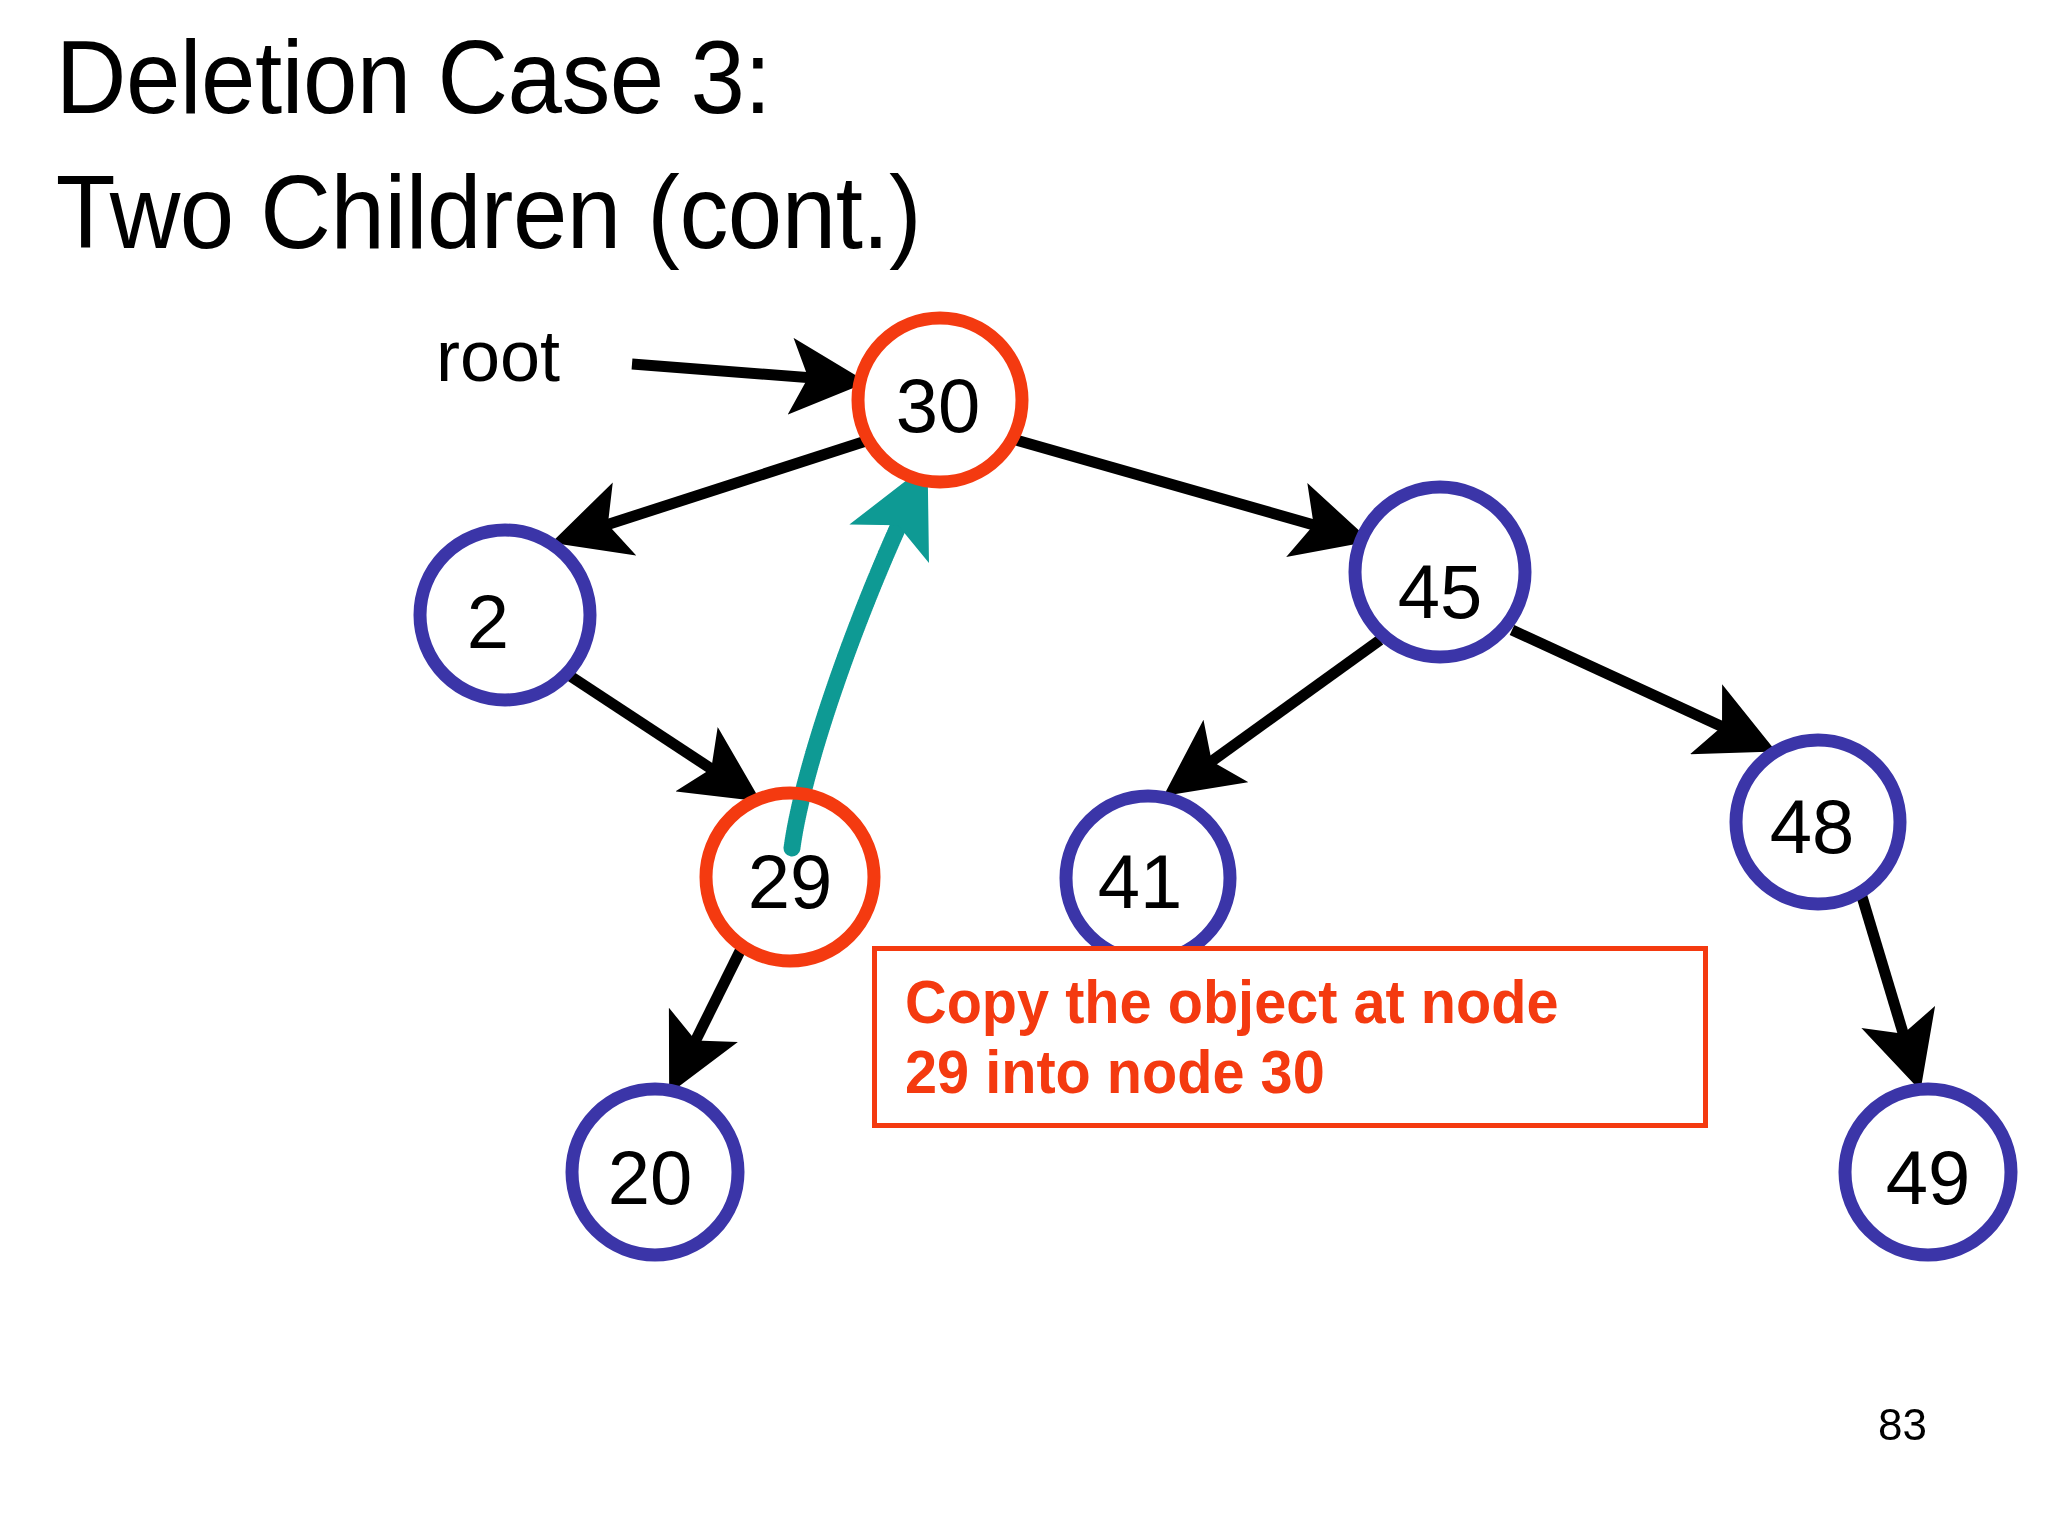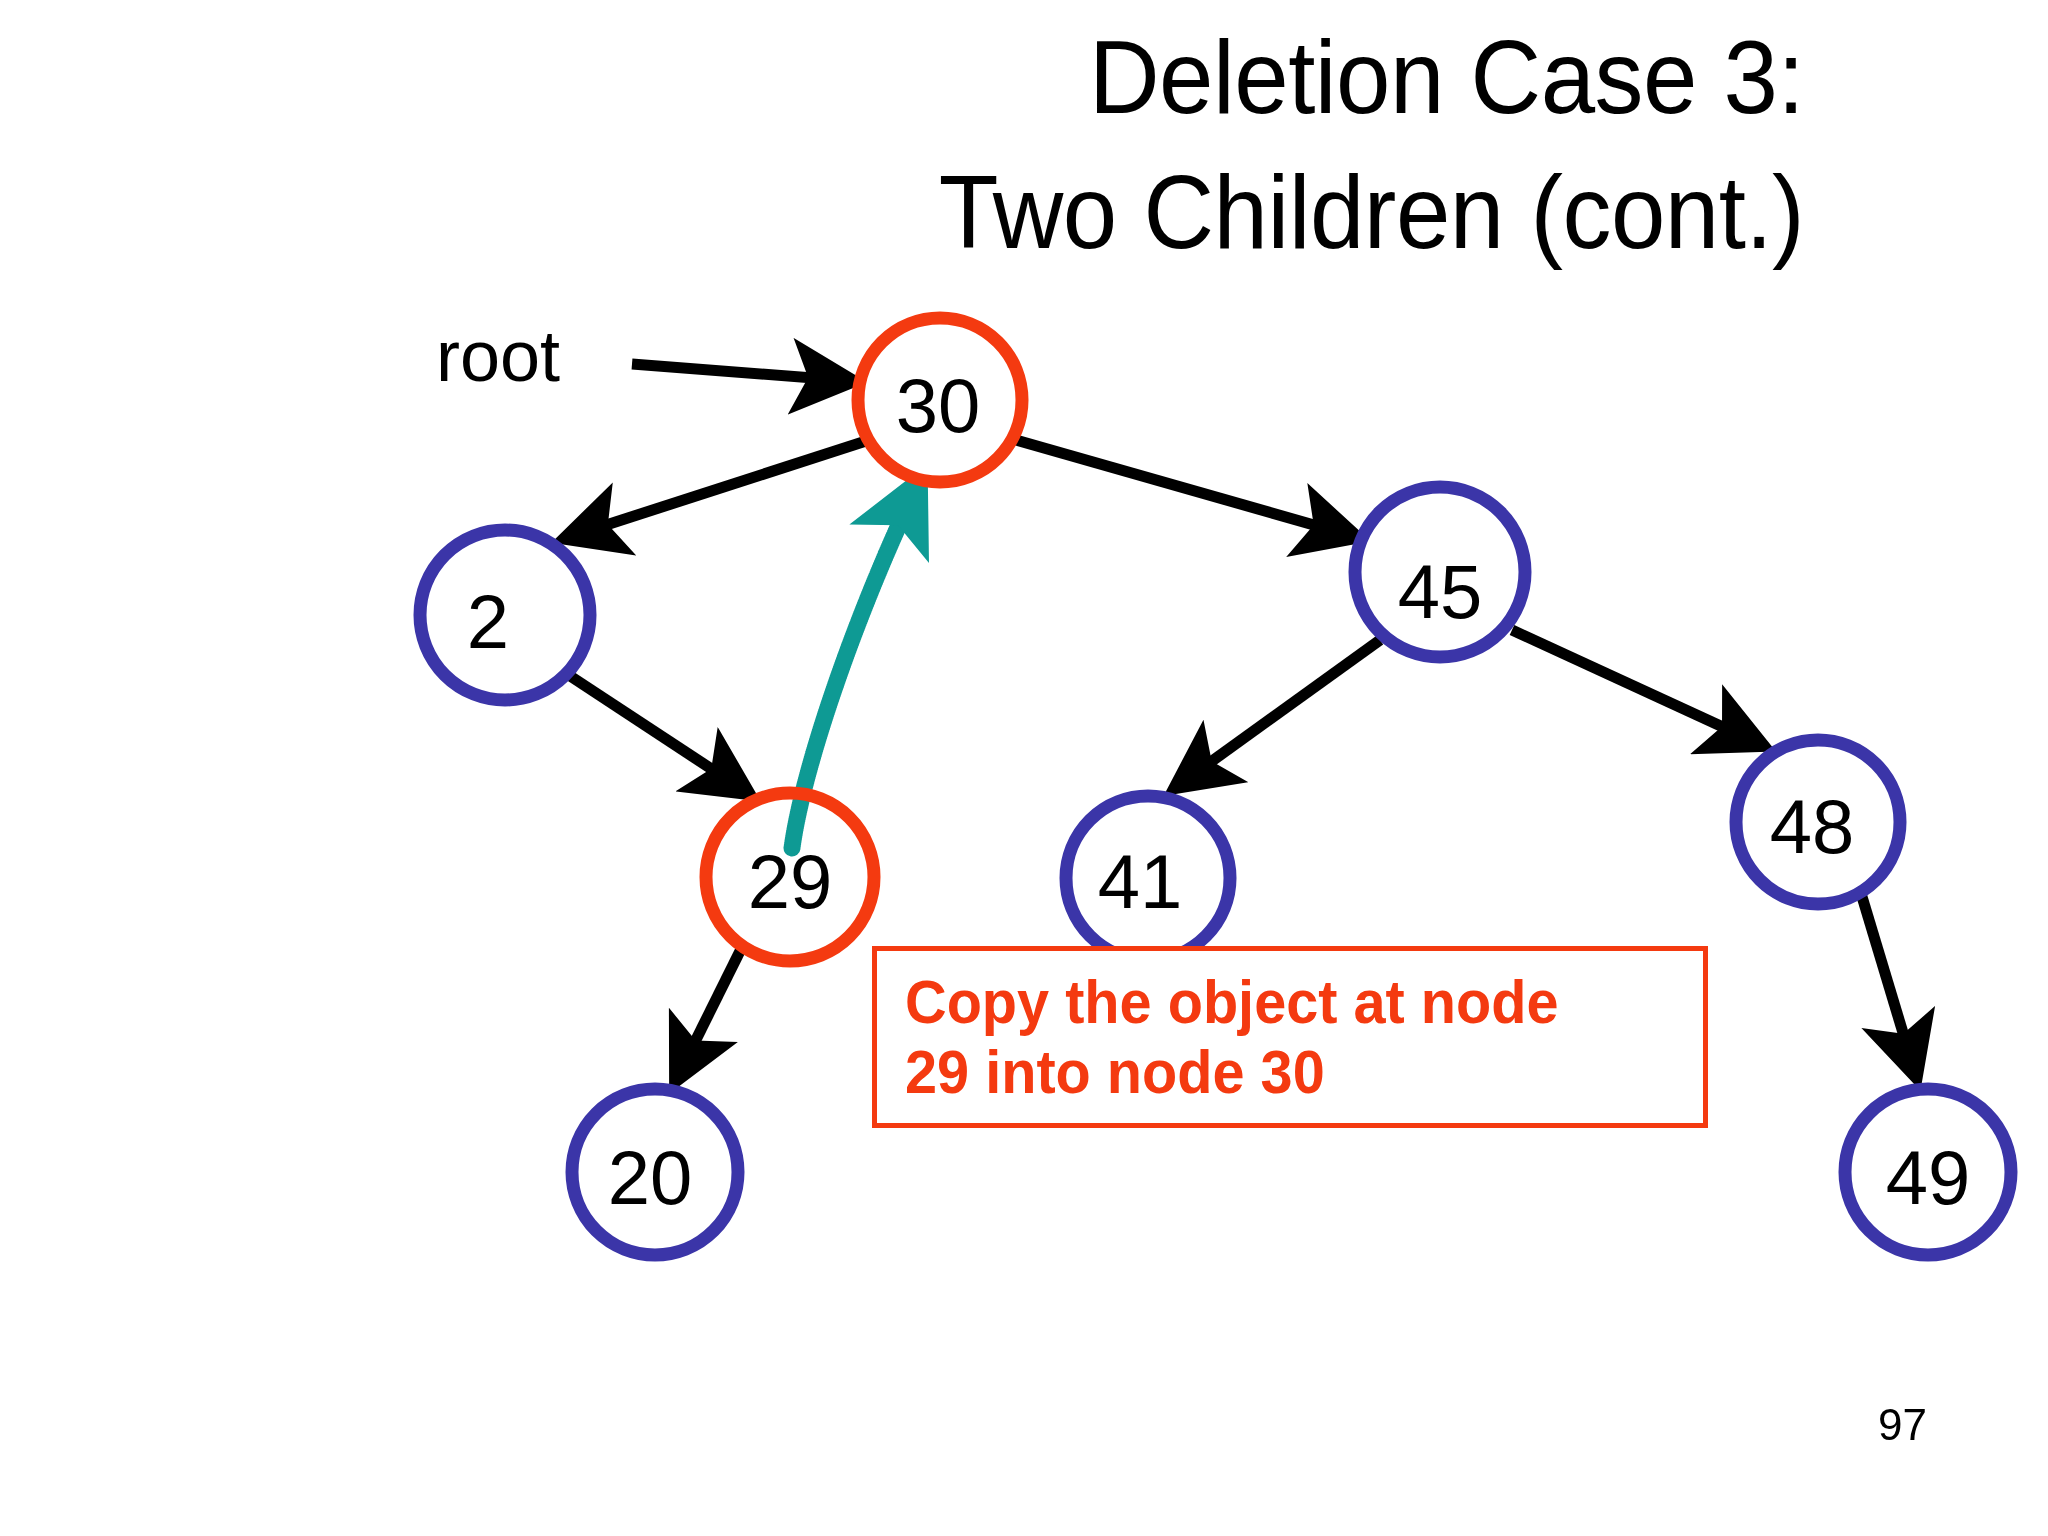--- a/index.html
+++ b/index.html
@@ -19,21 +19,21 @@
     inset: 0;
     width: 2048px;
     height: 1536px;
     background: #ffffff;
   }
   .title-block {
     position: absolute;
     top: 10px;
     left: 0;
     width: 1860px;
-    text-align: right;
+    text-align: left;
     font-family: "Liberation Sans", sans-serif;
     font-size: 104px;
     line-height: 1.3;
     color: #000000;
     letter-spacing: -0.5px;
     font-weight: 400;
   }
   .title-line {
     display: block;
     white-space: nowrap;
@@ -174,15 +174,15 @@
       <circle cx="1928" cy="1172" r="83" fill="#ffffff" stroke="#3B35A8" stroke-width="13"></circle>
       <text class="node-label" x="1928" y="1184" text-anchor="middle">49</text>
     </g>
   </svg>
 
   <div class="callout-box">
     <div class="callout-text">Copy the object at node
 29 into node 30</div>
   </div>
 
-  <div class="page-number">97</div>
+  <div class="page-number">83</div>
 
 </div>
 
 </body></html>

